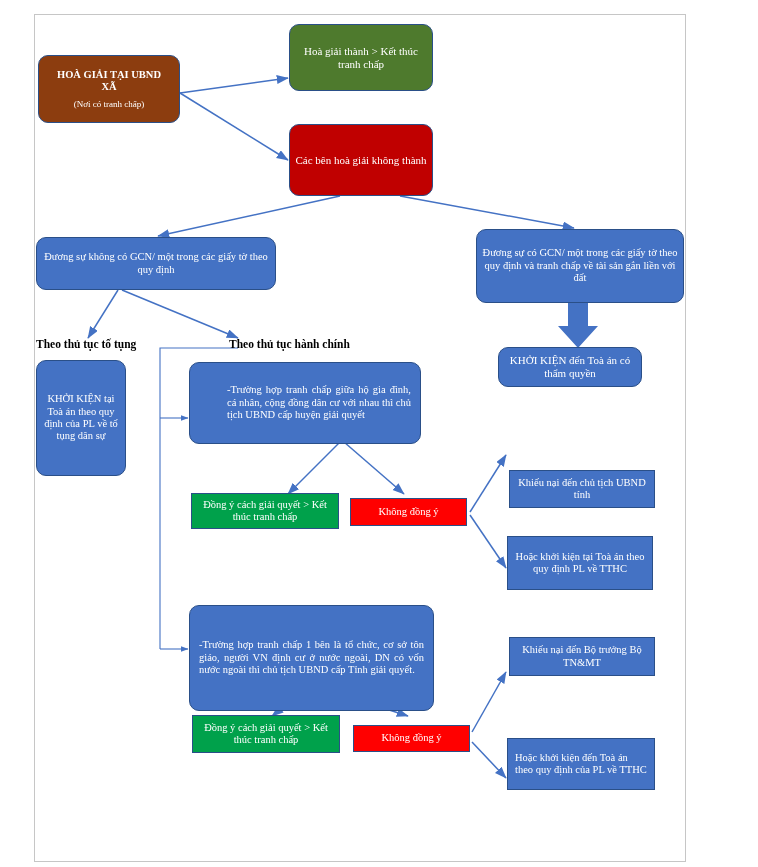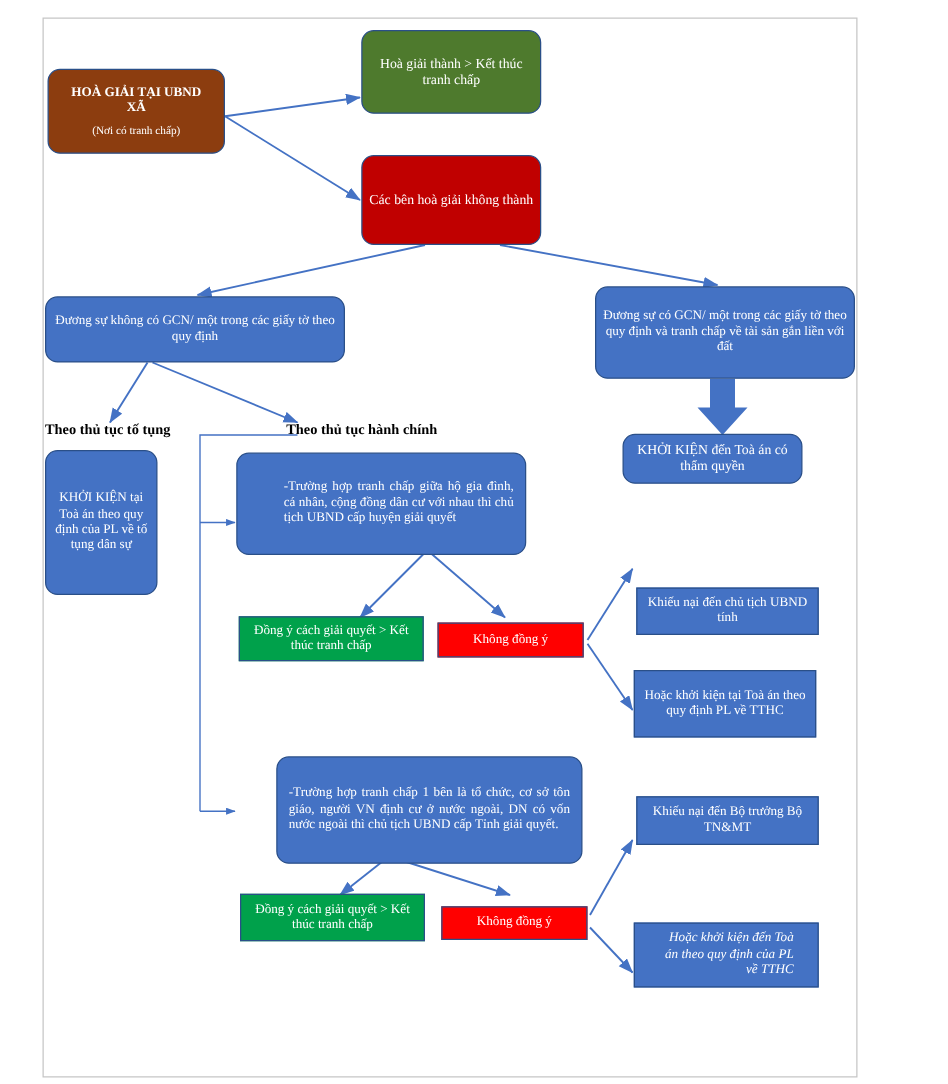--- a/index.html
+++ b/index.html
@@ -166,33 +166,33 @@
   </div>
 
   <div class="node brd-blue blue" style="left:509px; top:443px; width:146px; height:38px; font-size:10.5px;margin-top:27px;">
     <div class="txt">Khiếu nại đến chủ tịch UBND tính</div>
   </div>
 
   <div class="node brd-blue blue" style="left:507px; top:536px; width:146px; height:54px; font-size:10.5px;">
     <div class="txt">Hoặc khởi kiện tại Toà án theo quy định PL về TTHC</div>
   </div>
 
-  <div class="node rounded brd-blue blue" style="left:189px; top:605px; width:245px; height:86px; font-size:10.5px; justify-content:flex-start;margin-left:32px;">
+  <div class="node rounded brd-blue blue" style="left:189px; top:605px; width:245px; height:106px; font-size:10.5px; justify-content:flex-start;">
     <div class="txt" style="text-align:justify; padding:0 9px;">-Trường hợp tranh chấp 1 bên là tổ chức, cơ sở tôn giáo, người VN định cư ở nước ngoài, DN có vốn nước ngoài thì chủ tịch UBND  cấp Tỉnh giải quyết.</div>
   </div>
 
   <div class="node brd-blue bgreen" style="left:192px; top:715px; width:148px; height:38px; font-size:10.5px;">
     <div class="txt">Đồng ý cách giải quyết &gt; Kết thúc tranh chấp</div>
   </div>
 
   <div class="node brd-blue bred" style="left:353px; top:725px; width:117px; height:27px; font-size:10.5px;">
     <div class="txt">Không đồng ý</div>
   </div>
 
   <div class="node brd-blue blue" style="left:509px; top:637px; width:146px; height:39px; font-size:10.5px;">
     <div class="txt">Khiếu nại đến Bộ trưởng Bộ TN&amp;MT</div>
   </div>
 
   <div class="node brd-blue blue" style="left:507px; top:738px; width:148px; height:52px; font-size:10.5px;">
-    <div class="txt" style="text-align:right; padding:0 19px;font-style:italic;">Hoặc khởi kiện đến Toà án theo quy định của PL về TTHC</div>
+    <div class="txt" style="text-align:left; padding:0 7px;">Hoặc khởi kiện đến Toà án theo quy định của PL về TTHC</div>
   </div>
 
 </div>
 
 </body></html>

